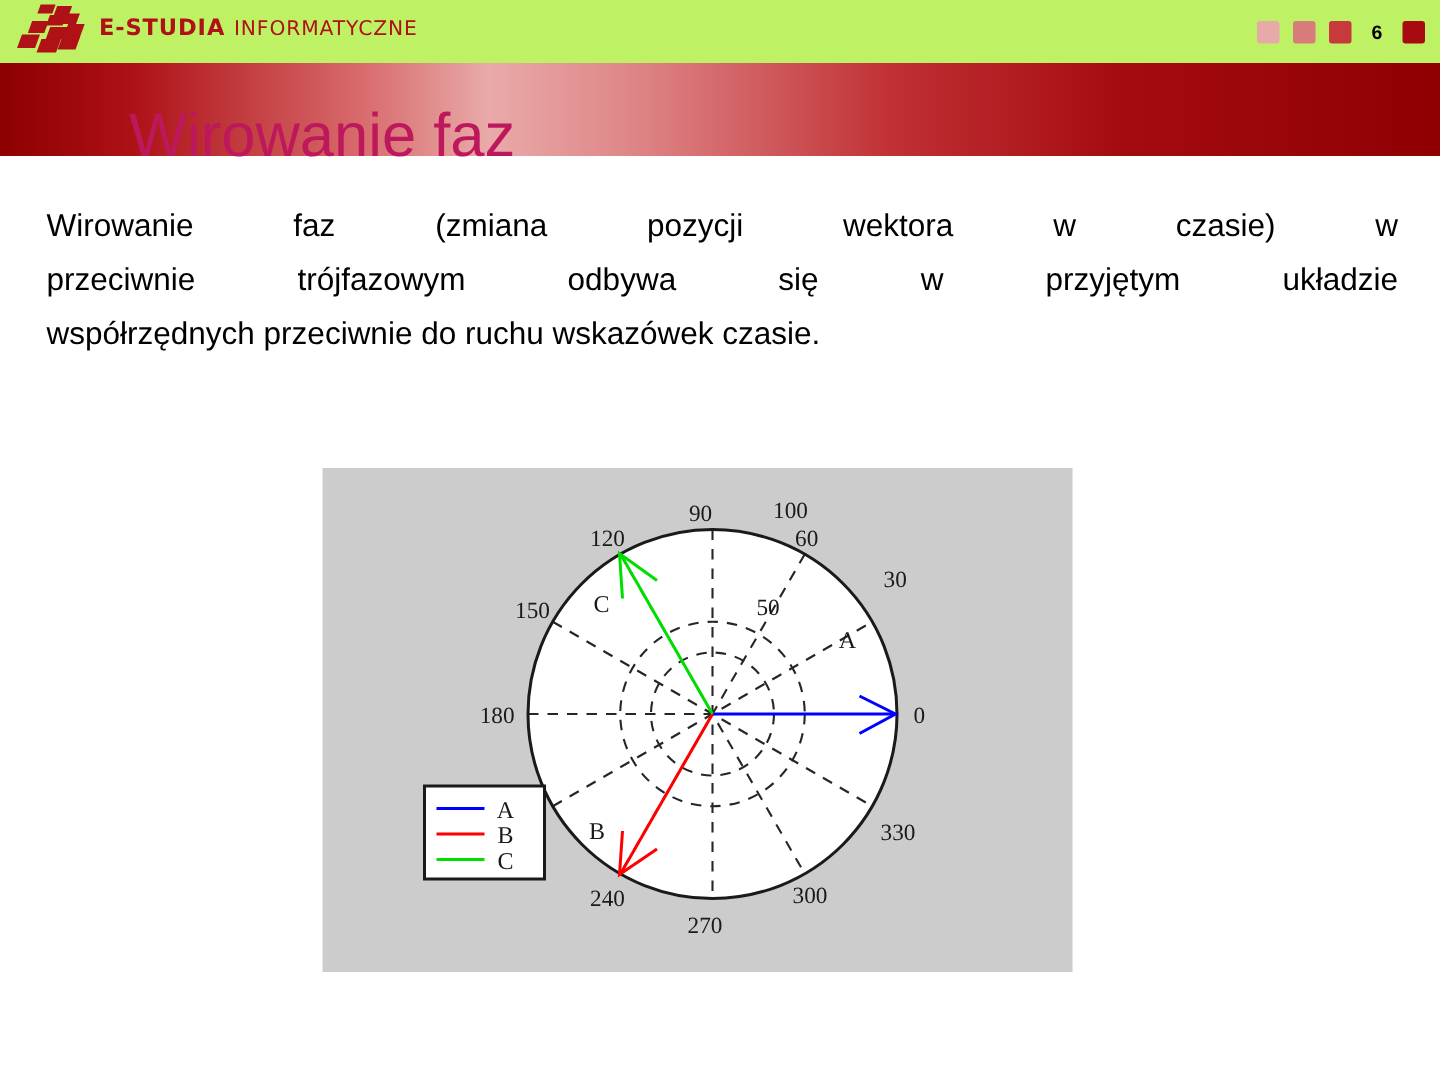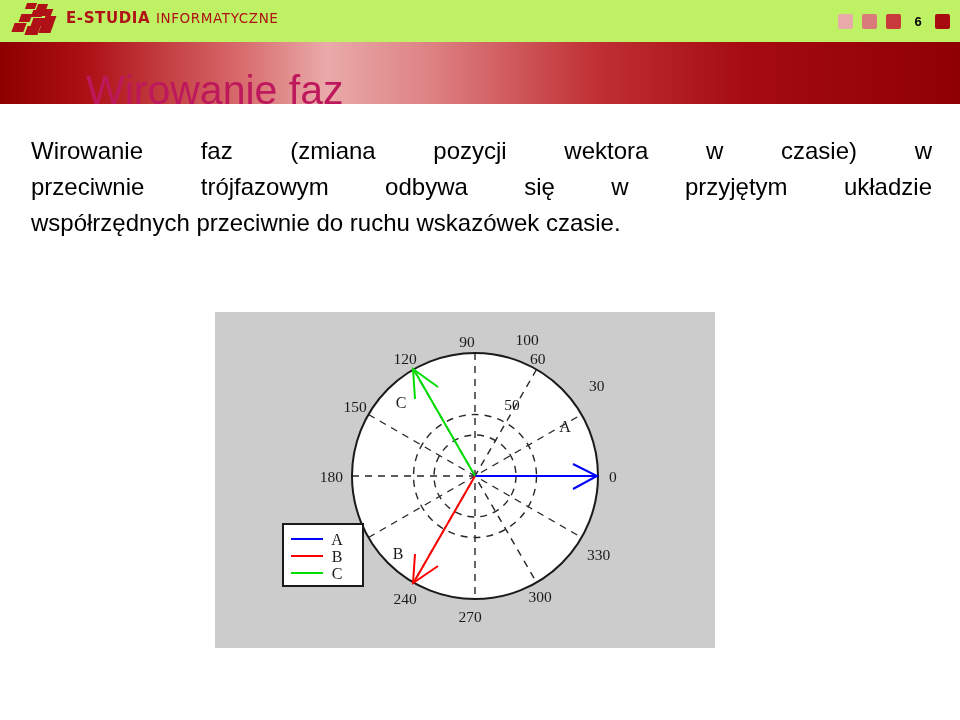--- a/index.html
+++ b/index.html
@@ -94,21 +94,21 @@
     line-height: 1;
     white-space: nowrap;
     margin-top: 24px;
   }
 
   
   .body-text {
     position: absolute;
     left: 31px; top: 133px;
     width: 901px;
-    font-size: 24px;
+    font-size: 21px;
     line-height: 36px;
     color: #000000;
     text-align: justify;
     font-family: "Liberation Sans", sans-serif;
   }
   .body-text > span { display: block; }
   .just-line {
     text-align: justify;
     text-align-last: justify;
   }

